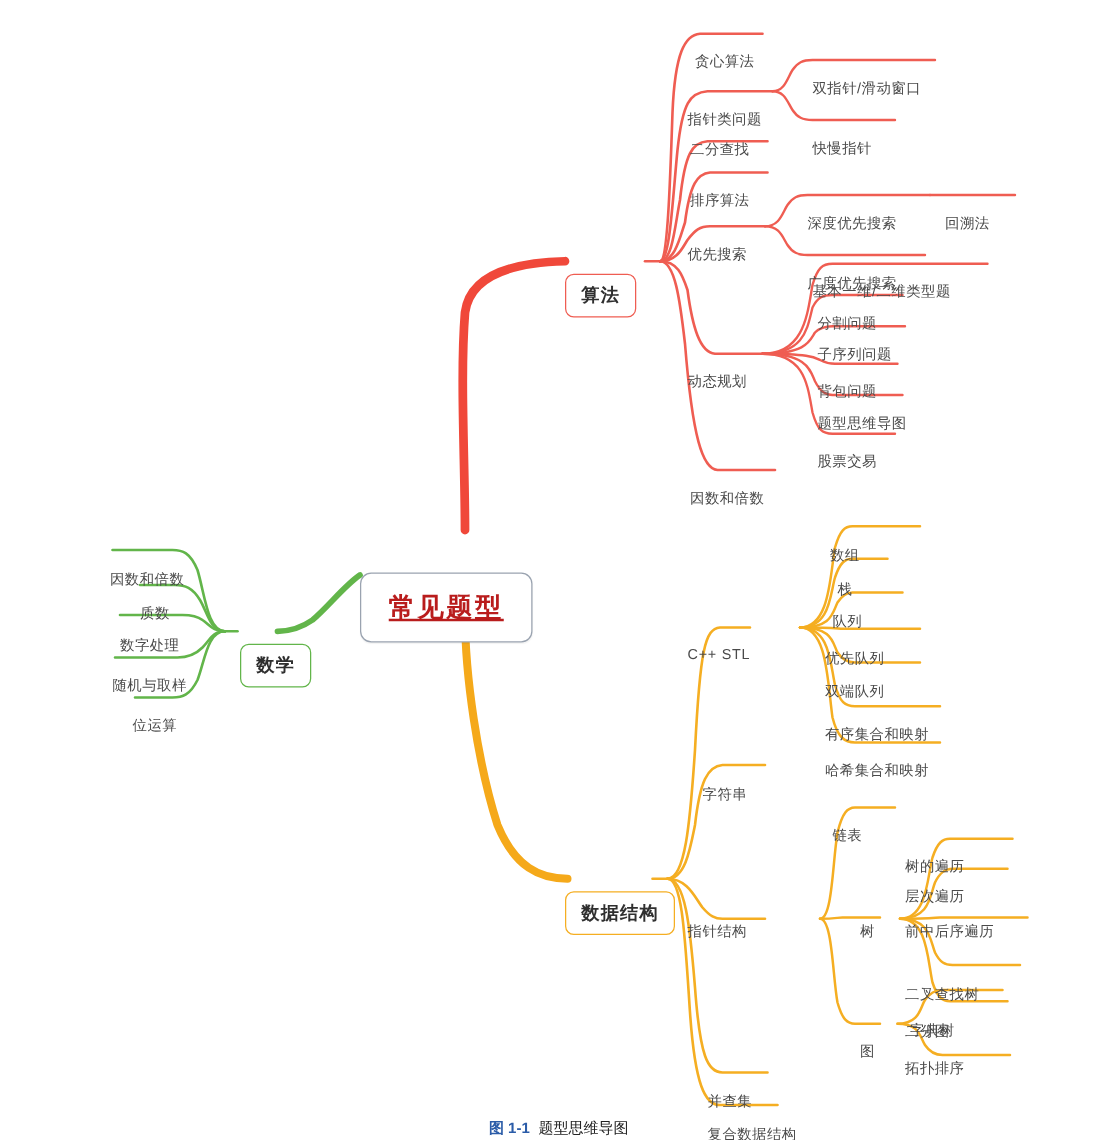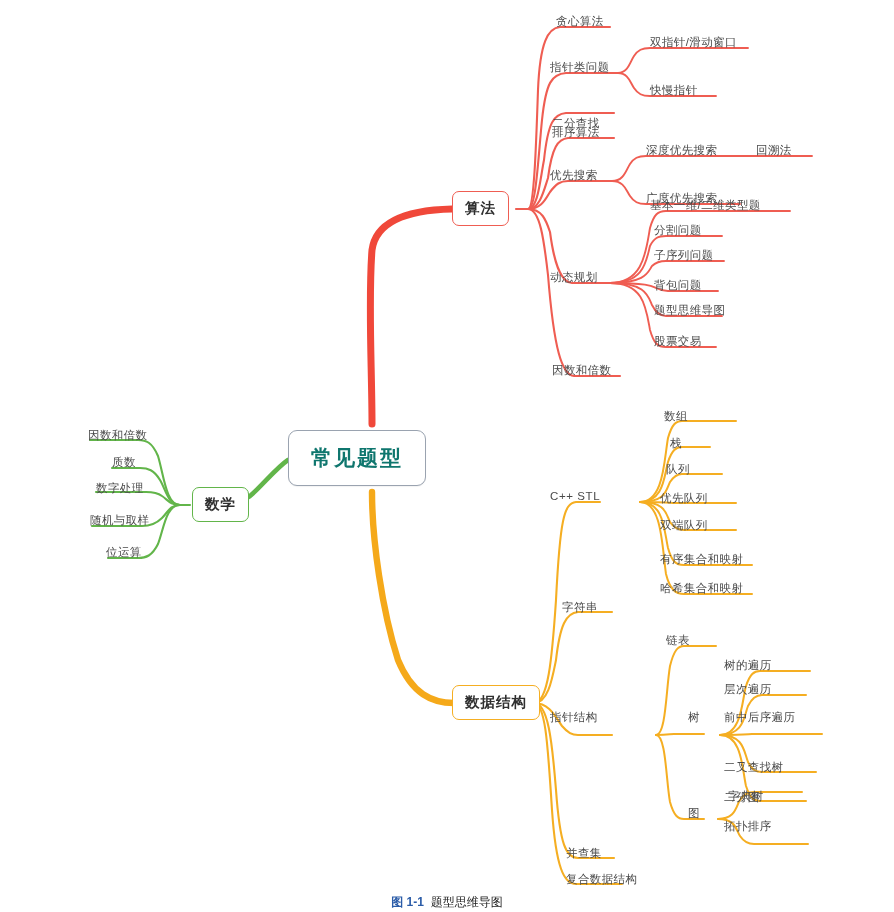--- a/index.html
+++ b/index.html
@@ -1,28 +1,29 @@
 <!DOCTYPE html>
 <html><head>
 <meta charset="utf-8">
 <style>
   html,body{margin:0;padding:0;background:#ffffff;}
   body{width:894px;height:912px;position:relative;overflow:hidden;
        font-family:"Liberation Sans","DejaVu Sans",sans-serif;}
   #stage{position:absolute;left:0;top:0;width:894px;height:912px;}
   svg.links{position:absolute;left:0;top:0;width:894px;height:912px;}
 
-  .node{position:absolute;white-space:nowrap;color:#3a3a3a;}
+  .node{position:absolute;white-space:nowrap;color:#3a3a3a;margin-top:28px;}
 
   
   .central{
     border:1.6px solid #9aa3b0;border-radius:9px;background:#fff;
-    font-size:21px;font-weight:bold;color:#0f766e;
+    font-size:21px;font-weight:bold;color:#b91c1c;
     padding:13px 22px;letter-spacing:2px;
     box-shadow:0 1px 1px rgba(0,0,0,.05);
+    text-decoration:underline;
   }
   
   .box{
     border:1.6px solid #ccc;border-radius:7px;background:#fff;
     font-size:14.5px;font-weight:bold;padding:7px 12px;letter-spacing:1px;
     color:#2f2f2f;
   }
   .box.alg{border-color:#ef5d52;}
   .box.math{border-color:#62b54a;}
   .box.ds{border-color:#f5ae22;}
@@ -152,21 +153,21 @@
   <div class="node box alg" style="left:452px;top:191px;">算法</div>
 
   <div class="node box math" style="left:192px;top:487px;">数学</div>
 
   <div class="node box ds" style="left:452px;top:685px;">数据结构</div>
 
   <div class="node leaf" style="left:556px;top:14px;">贪心算法</div>
 
   <div class="node leaf" style="left:550px;top:60px;">指针类问题</div>
 
-  <div class="node leaf" style="left:552px;top:116px;">二分查找</div>
+  <div class="node leaf" style="left:552px;top:84px;">二分查找</div>
 
   <div class="node leaf" style="left:552px;top:125px;">排序算法</div>
 
   <div class="node leaf" style="left:550px;top:168px;">优先搜索</div>
 
   <div class="node leaf" style="left:550px;top:270px;">动态规划</div>
 
   <div class="node leaf" style="left:552px;top:363px;">因数和倍数</div>
 
   <div class="node leaf" style="left:650px;top:35px;">双指针/滑动窗口</div>

